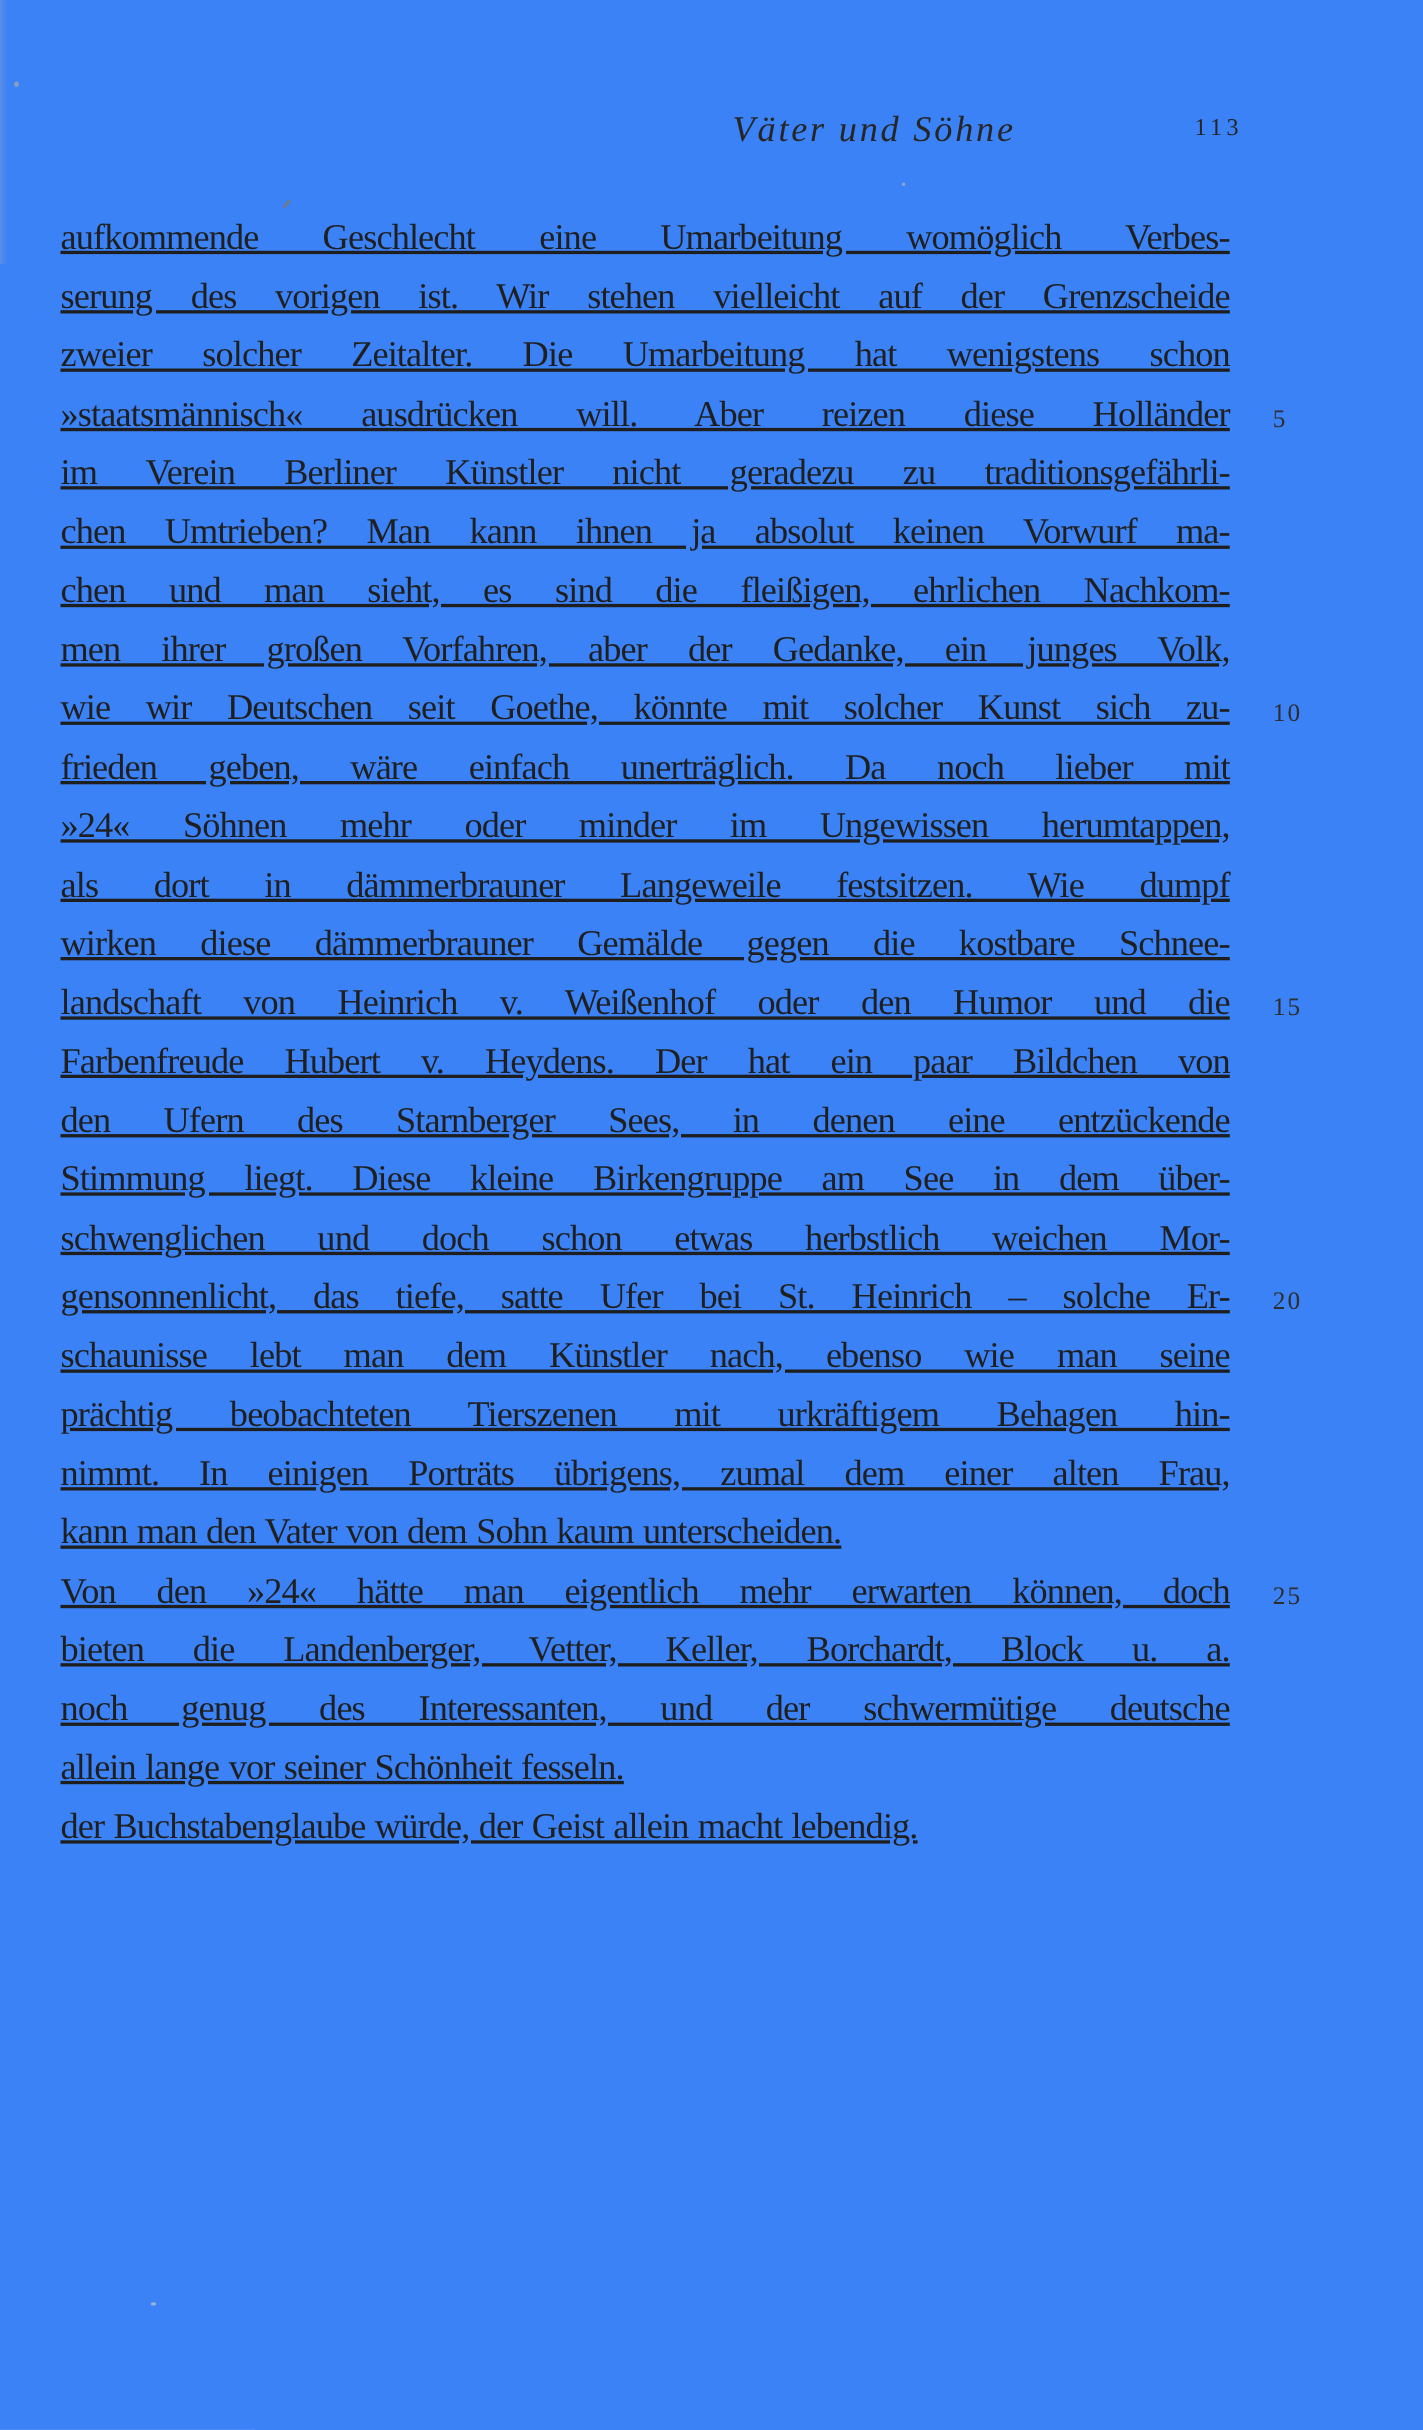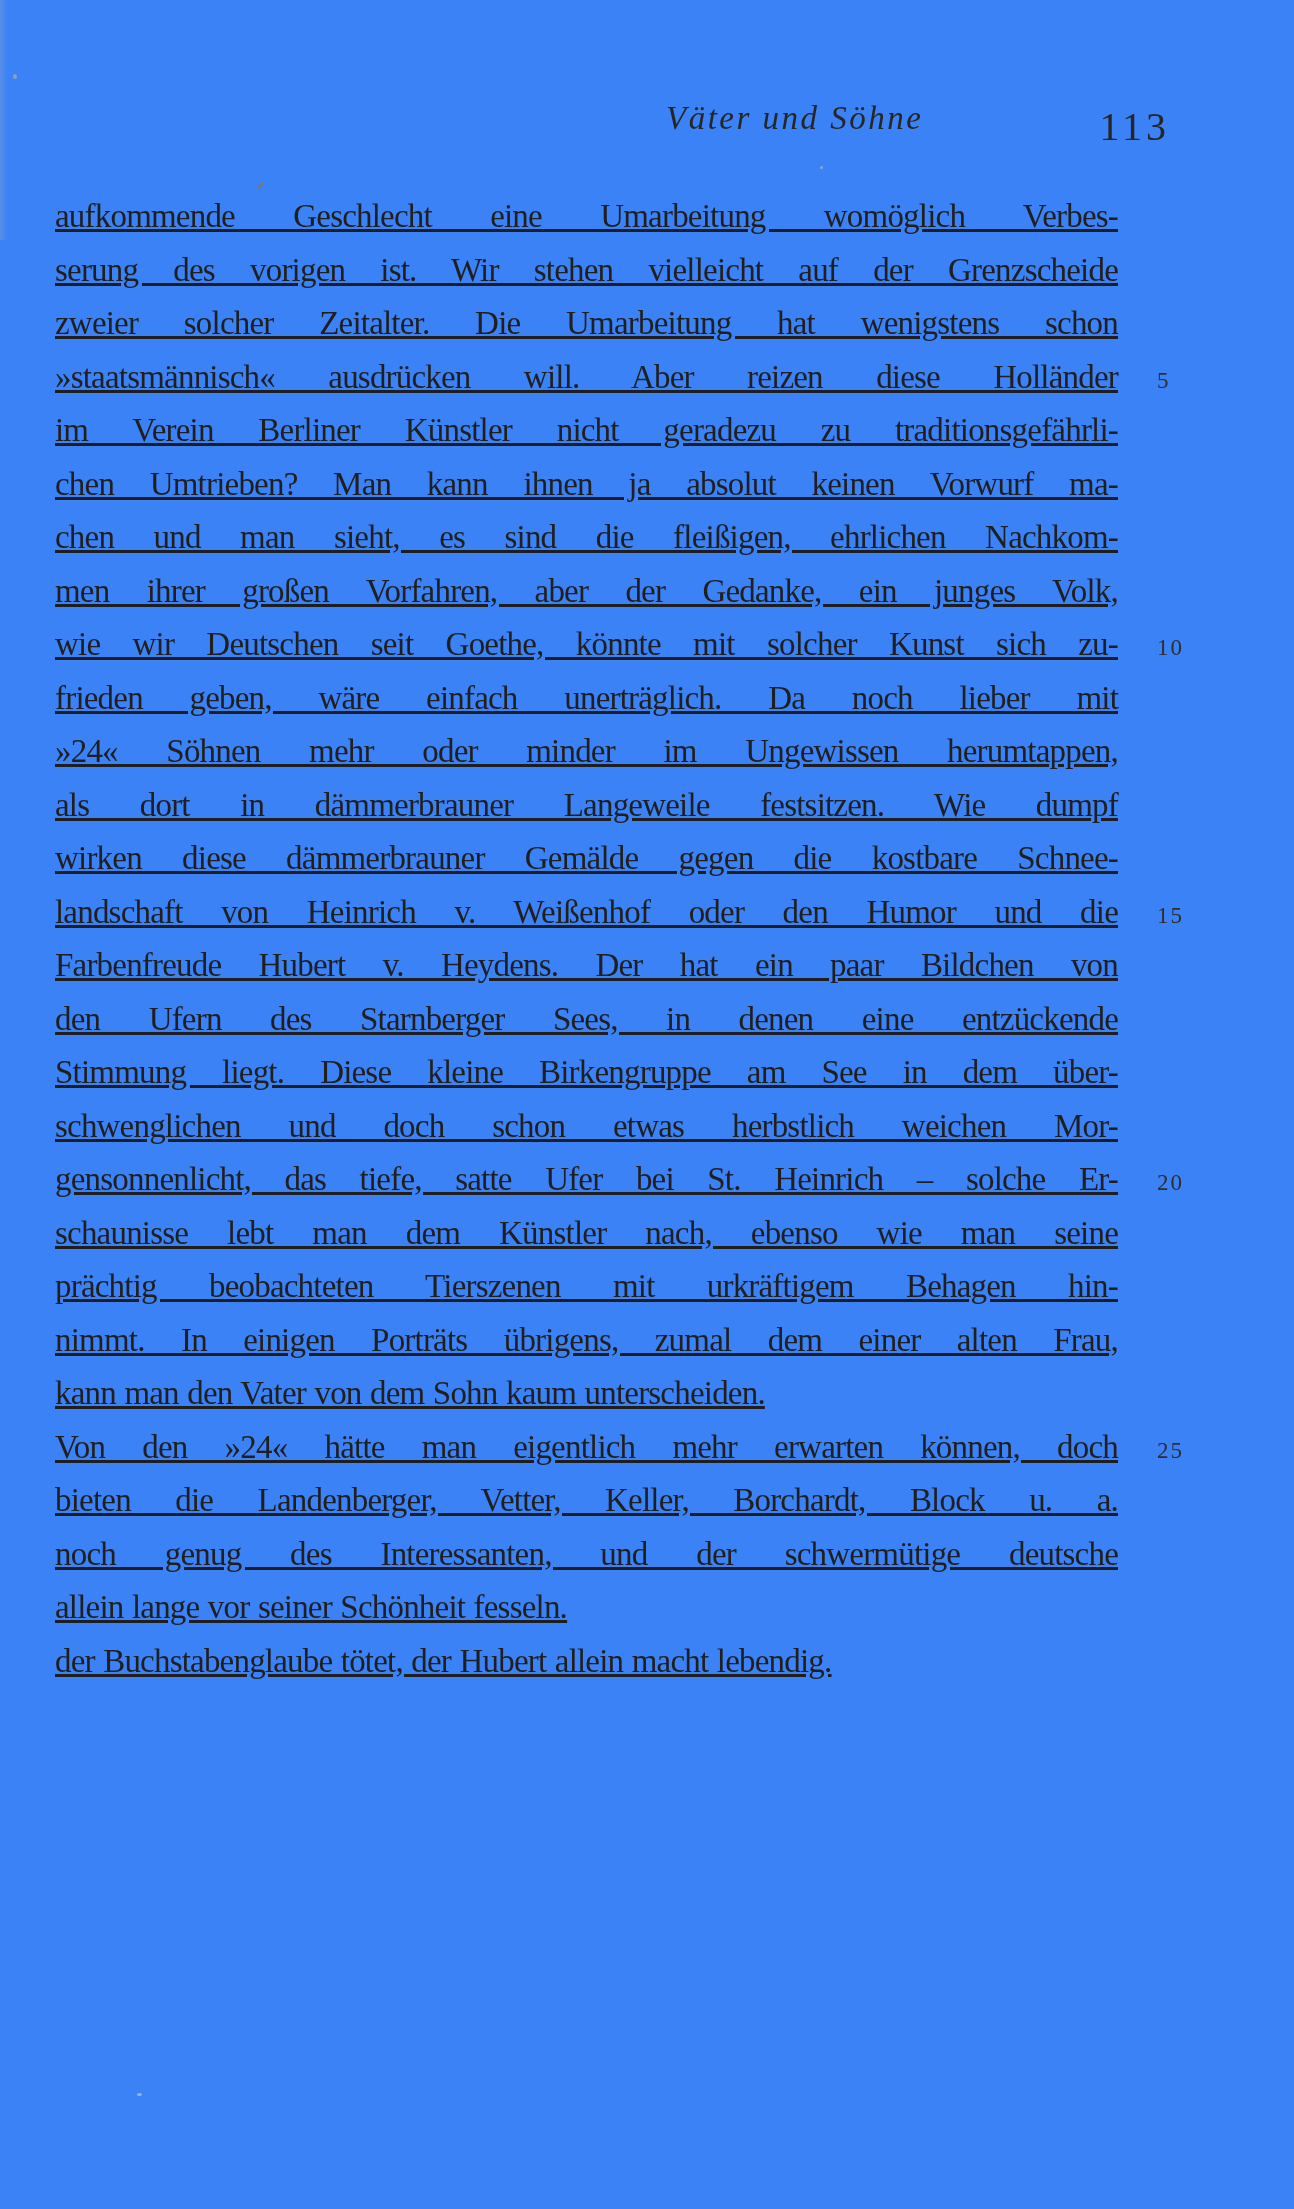--- a/index.html
+++ b/index.html
@@ -23,25 +23,25 @@
     left: 666px;
     top: 100px;
     font-style: italic;
     font-size: 33px;
     letter-spacing: 2.5px;
     white-space: nowrap;
     color: #262626;
   }
   .page-number {
     position: absolute;
-    left: 1070px;
+    left: 1030px;
     top: 103px;
     width: 100px;
     text-align: right;
-    font-size: 40px;
+    font-size: 22px;
     letter-spacing: 4px;
     color: #262626;
   }
   
   .text-block {
     position: absolute;
     left: 55px;
     top: 190px;
     width: 1063px;
     text-decoration: underline;
@@ -218,18 +218,18 @@
     </div>
       <div class="line">
       <span class="line-text">noch genug des Interessanten, und der schwermütige deutsche</span>
       
     </div>
       <div class="line para-end">
       <span class="line-text">allein lange vor seiner Schönheit fesseln.</span>
       
     </div>
       <div class="line para-end">
-      <span class="line-text">der Buchstabenglaube tötet, der Hubert allein macht lebendig.</span>
+      <span class="line-text">der Buchstabenglaube würde, der Geist allein macht lebendig.</span>
       
     </div>
     </main>
 
 </div>
 
 </body></html>

